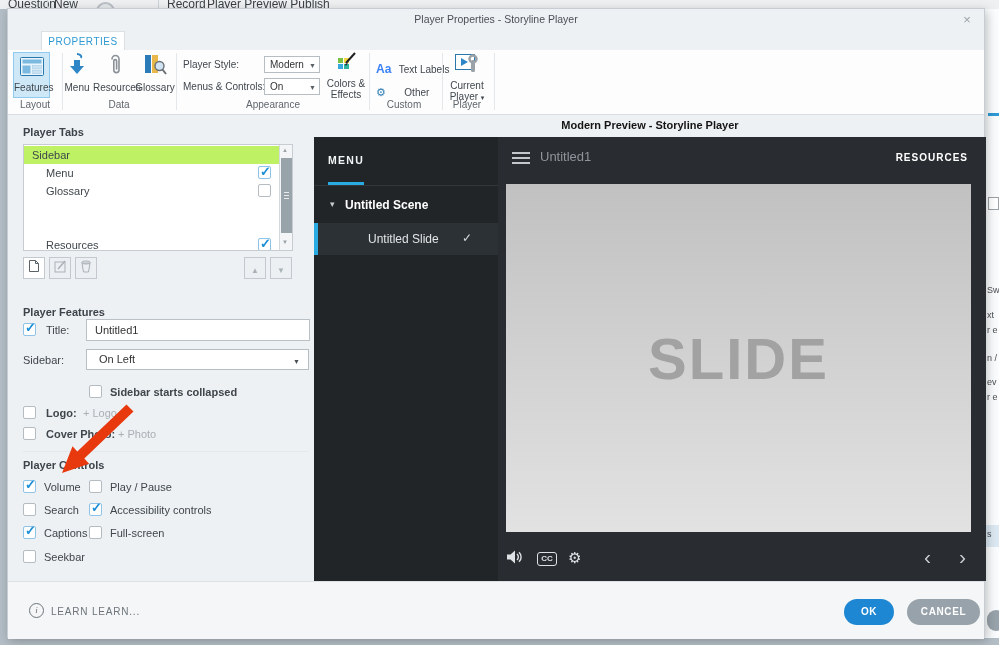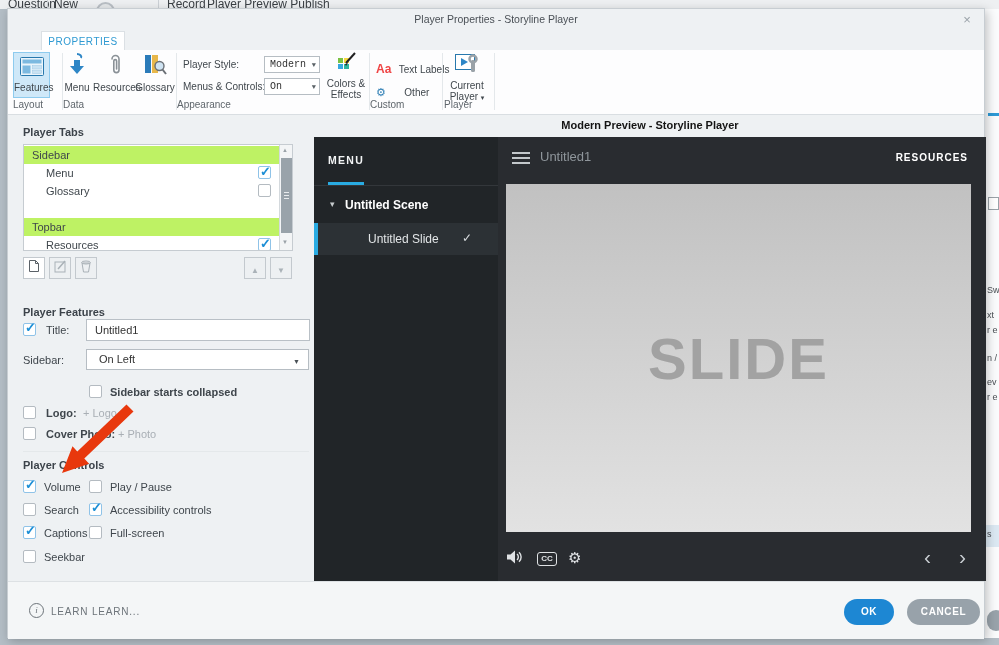--- a/index.html
+++ b/index.html
@@ -30,27 +30,27 @@
   .dlg-close{position:absolute;right:10px;top:4px;width:14px;height:14px;font-size:13px;
              color:#9aa2a8;line-height:14px;text-align:center;cursor:pointer;}
   .tab{position:absolute;left:33px;top:22px;width:82px;height:19px;background:#ffffff;
        border:1px solid #dbe0e4;border-bottom:none;color:#2f9ad2;font-size:10px;
        letter-spacing:.5px;text-align:center;line-height:19px;}
 
   
   .ribbon{position:absolute;left:0;top:41px;width:976px;height:65px;background:#fdfdfe;
           border-bottom:1px solid #d9dee2;box-sizing:border-box;}
   .rdiv{position:absolute;top:3px;width:1px;height:57px;background:#e4e8eb;}
-  .rgroup-label{position:absolute;top:49px;font-size:10px;color:#5f666c;}
+  .rgroup-label{position:absolute;top:49px;font-size:10px;color:#5f666c;text-align:center;}
   .rbtn-label{font-size:10px;color:#40474d;text-align:center;}
   .features-btn{position:absolute;left:5px;top:2px;width:37px;height:46px;background:#cfe8f8;
                 border:1px solid #8ecbee;box-sizing:border-box;text-align:center;}
   .ricon-btn{position:absolute;top:2px;text-align:center;}
   .rsel{position:absolute;height:17px;background:#fff;border:1px solid #b6bdc3;box-sizing:border-box;
-        font-size:10px;color:#333;line-height:15px;padding-left:5px;font-family:Liberation Mono, monospace;}
+        font-size:10px;color:#333;line-height:15px;padding-left:5px;}
   .rsel .crt{position:absolute;right:3px;top:1px;font-size:7px;color:#5a6166;}
   .rlabel{position:absolute;font-size:10px;color:#40474d;white-space:nowrap;}
 
   
   .heading{position:absolute;font-size:11px;font-weight:bold;color:#3c434a;}
   .pt-list{position:absolute;left:15px;top:135px;width:270px;height:107px;background:#fff;
            border:1px solid #c6ccd1;box-sizing:border-box;overflow:hidden;}
   .pt-row{position:absolute;left:0;width:255px;height:18px;font-size:11px;color:#3f464c;line-height:18px;}
   .pt-row.group{background:#bef264;width:255px;}
   .pt-row .lbl{position:absolute;top:0;}
@@ -222,21 +222,21 @@
       </svg>
       <div class="rbtn-label">
         <div>Colors &amp;</div>
         <div>Effects</div>
       </div>
     </div>
     <div class="rgroup-label" style="left:169px;width:192px">Appearance</div>
     <div class="rdiv" style="left:361px"></div>
 
     <div class="abs" style="left:368px;top:9px;">
-      <span style="font-size:12px;font-weight:bold;color:#ef4444">Aa</span>
+      <span style="font-size:12px;font-weight:bold;color:#3b82f6">Aa</span>
       <span style="font-size:10px;color:#40474d;margin-left:3px">Text Labels</span>
     </div>
     <div class="abs" style="left:368px;top:32px;">
       <span style="font-size:11px;color:#2f7fb5">⚙</span>
       <span style="font-size:10px;color:#40474d;margin-left:14px">Other</span>
     </div>
     <div class="rgroup-label" style="left:362px;width:68px">Custom</div>
     <div class="rdiv" style="left:434px"></div>
 
     <div class="ricon-btn" style="left:440px;width:38px">
@@ -264,23 +264,20 @@
     </div>
     <div class="pt-row" style="top:19px">
       <span class="lbl" style="left:22px">Menu</span>
       <span class="cb checked" style="left:234px;top:2px">
           <span class="tick">✓</span>
         </span>
     </div>
     <div class="pt-row" style="top:37px">
       <span class="lbl" style="left:22px">Glossary</span>
       <span class="cb" style="left:234px;top:2px"></span>
-    </div>
-    <div class="pt-row group" style="top:73px">
-      <span class="lbl" style="left:8px">Topbar</span>
     </div>
     <div class="pt-row" style="top:91px">
       <span class="lbl" style="left:22px">Resources</span>
       <span class="cb checked" style="left:234px;top:2px">
           <span class="tick">✓</span>
         </span>
     </div>
     <div class="pt-scroll">
       <span class="sc-arrow" style="top:2px">▲</span>
       <div class="pt-thumb">

